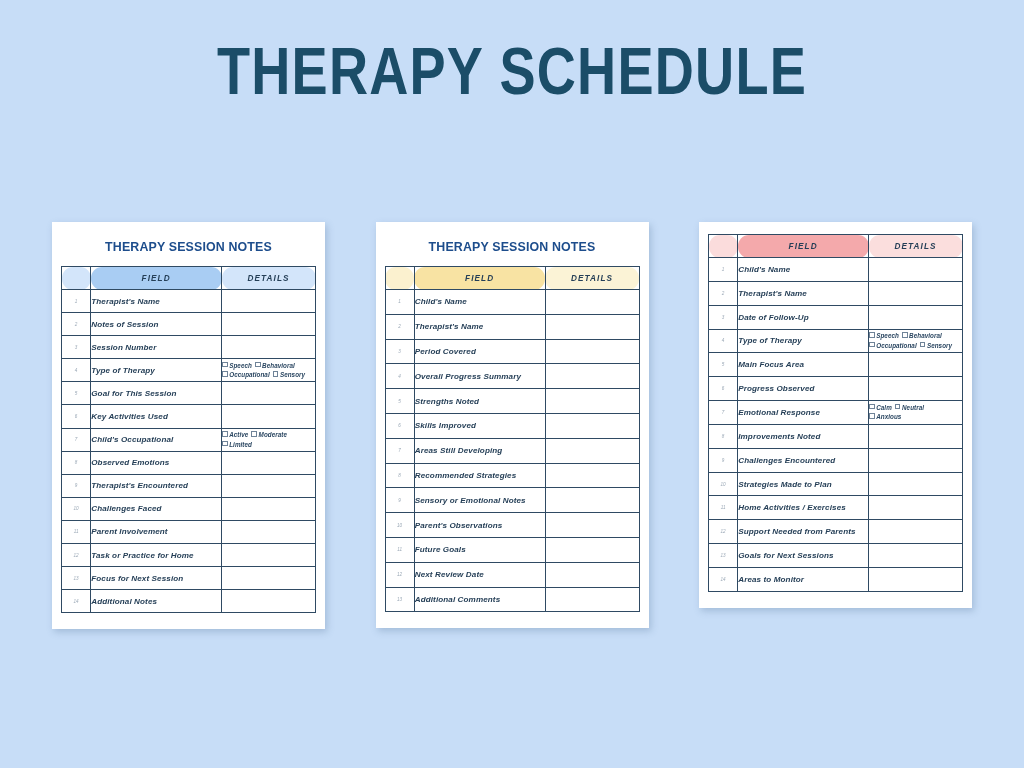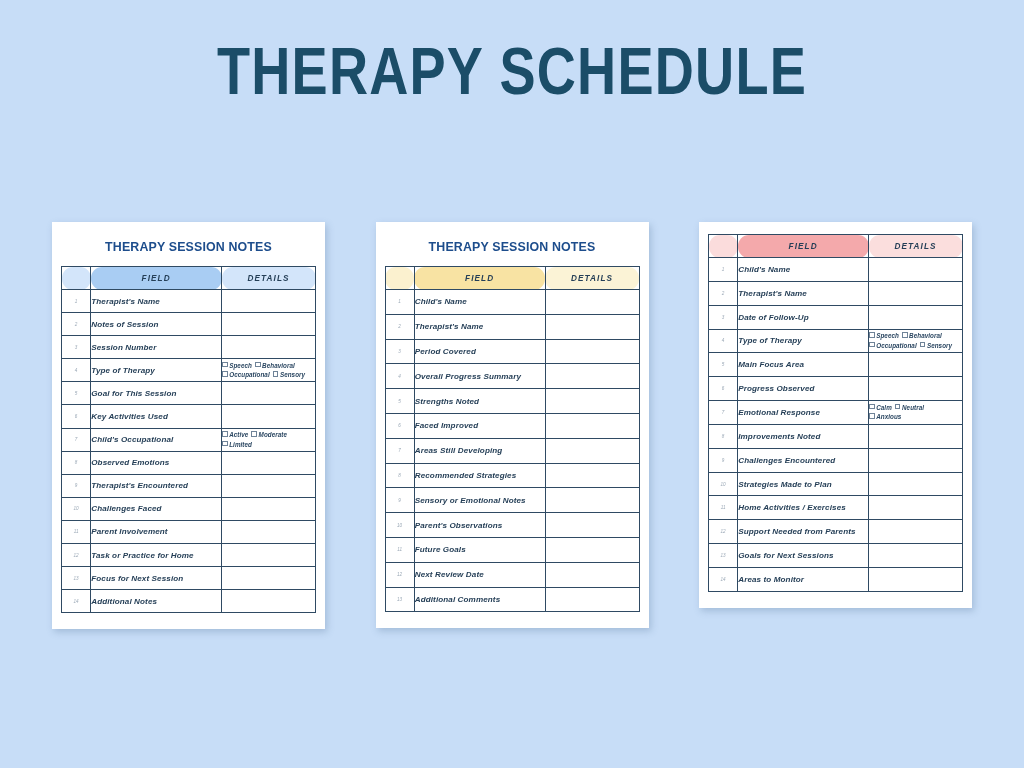--- a/index.html
+++ b/index.html
@@ -291,21 +291,21 @@
             <td class="cell-field">Overall Progress Summary</td>
             <td class="cell-details"></td>
           </tr>
           <tr class="body-row">
             <td class="cell-num">5</td>
             <td class="cell-field">Strengths Noted</td>
             <td class="cell-details"></td>
           </tr>
           <tr class="body-row">
             <td class="cell-num">6</td>
-            <td class="cell-field">Faced Improved</td>
+            <td class="cell-field">Skills Improved</td>
             <td class="cell-details"></td>
           </tr>
           <tr class="body-row">
             <td class="cell-num">7</td>
             <td class="cell-field">Areas Still Developing</td>
             <td class="cell-details"></td>
           </tr>
           <tr class="body-row">
             <td class="cell-num">8</td>
             <td class="cell-field">Recommended Strategies</td>

